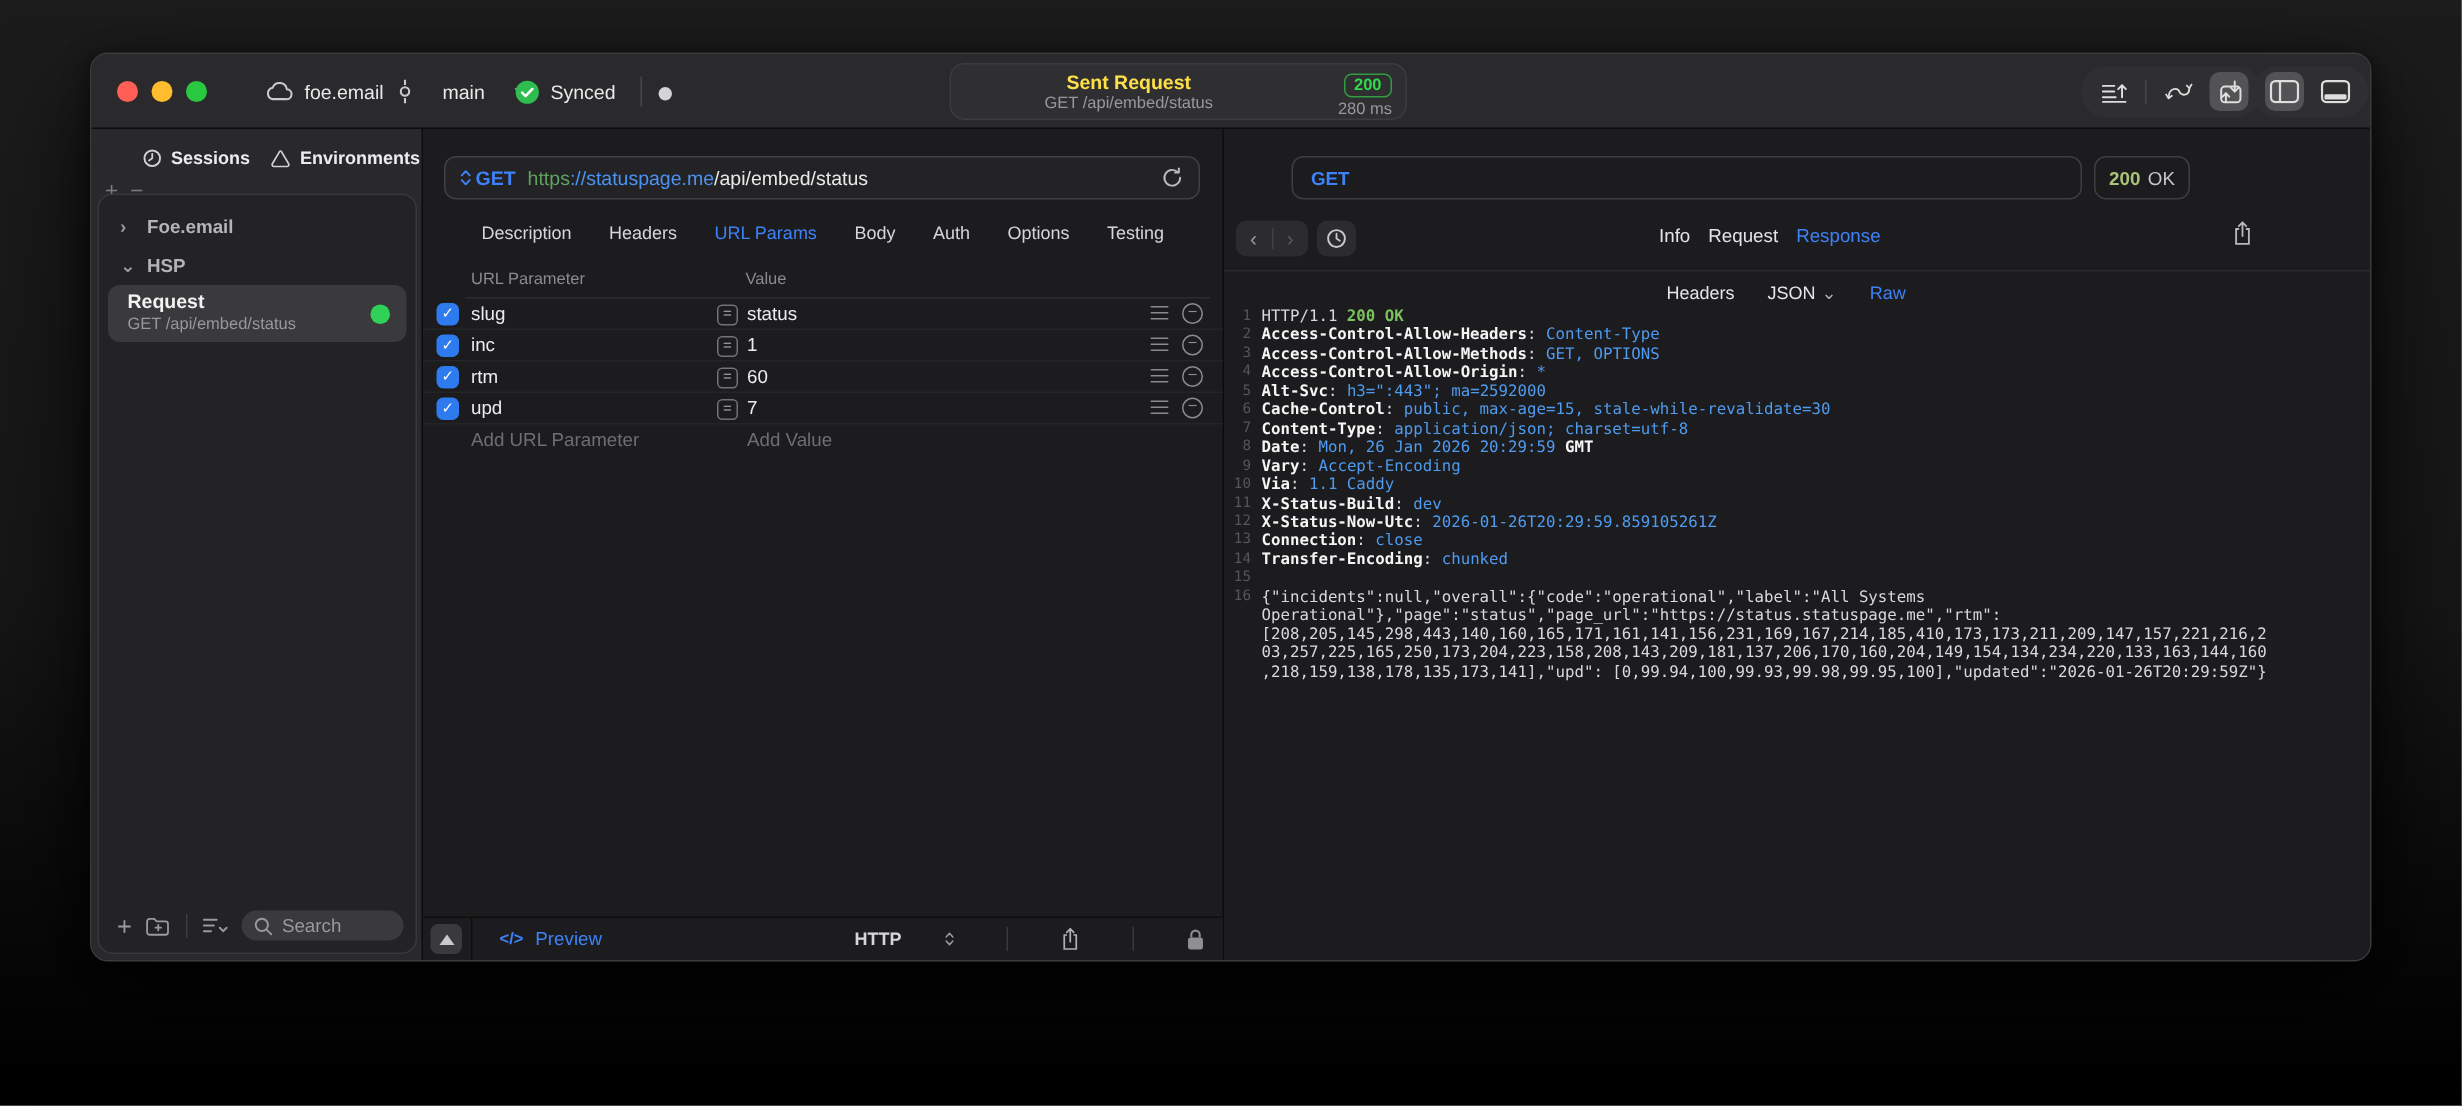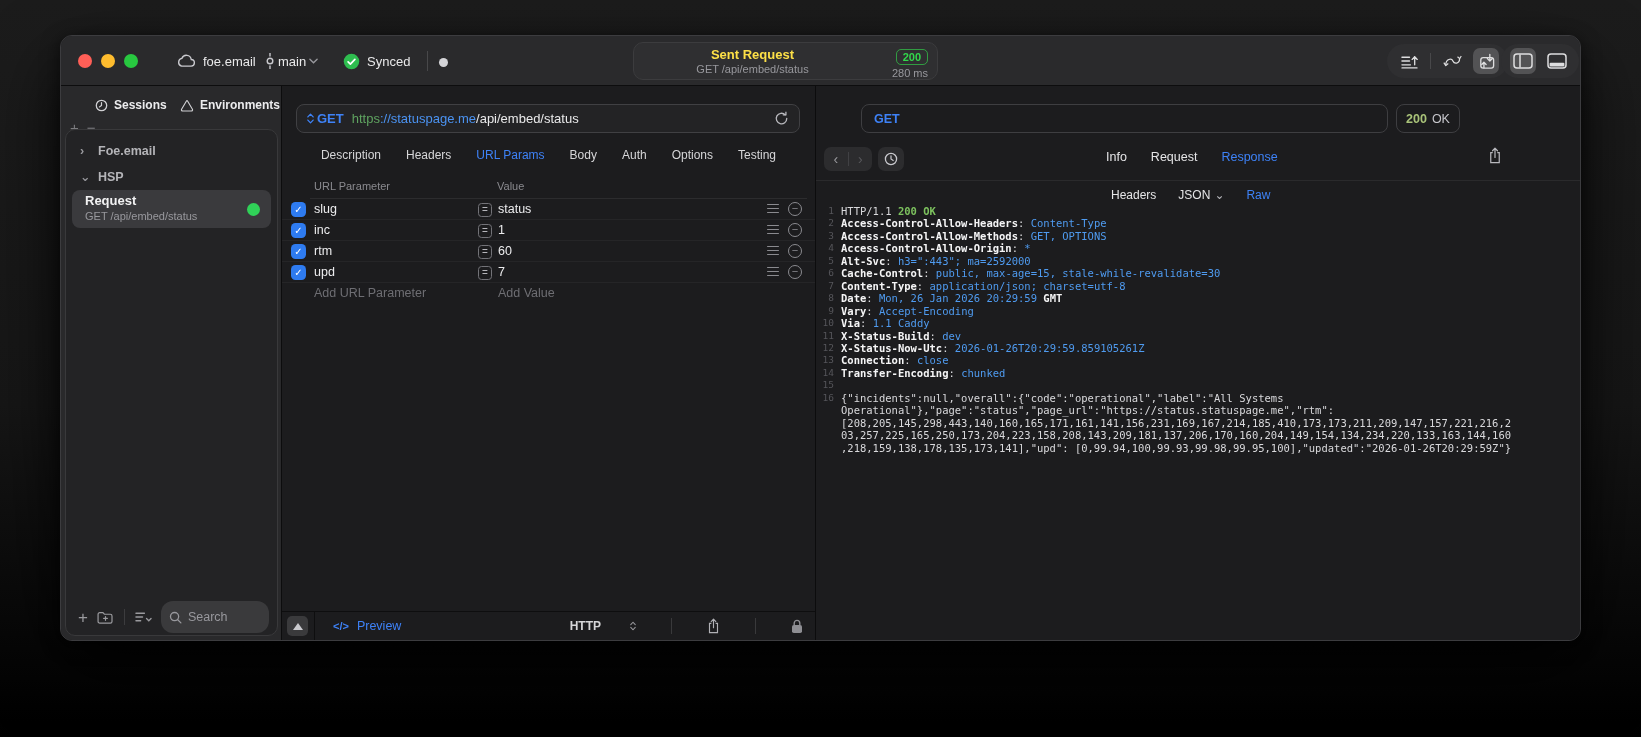--- a/index.html
+++ b/index.html
@@ -19,21 +19,21 @@
     overflow:hidden;
   }
 
   
   .titlebar { position:absolute; left:0; top:0; right:0; height:50px; background:#2a2a2c; border-bottom:1px solid #0d0d0e; }
   .traffic { position:absolute; left:17px; top:18px; display:flex; gap:9px; }
   .tl { width:14px; height:14px; border-radius:50%; }
   .tl.red{ background:#ff5f57; } .tl.yellow{ background:#febc2e; } .tl.green{ background:#28c840; }
   .tb-group { position:absolute; top:0; height:50px; display:flex; align-items:center; gap:7px; }
   .proj-group { left:115px; }
-  .branch-group { left:204px; gap:3px; }
+  .branch-group { left:204px; gap:20px; }
   .sync-group { left:282px; }
   .tb-label { font-size:13px; color:#e9e9ea; font-weight:500; }
   .tb-icon { color:#c9c9ce; }
   .tb-divider { position:absolute; left:366px; top:15px; width:1px; height:20px; background:#48484a; }
   .tb-dot { position:absolute; left:378px; top:22px; width:9px; height:9px; border-radius:50%; background:#d4d4d8; }
 
   .center-pill {
     position:absolute; left:572px; top:6px; width:305px; height:38px;
     background:#2f2f31; border:1px solid #3c3c3e; border-radius:10px;
   }
@@ -67,21 +67,21 @@
   .tree-row .chev { color:#98989d; width:9px; display:inline-block; }
   .tree-row-1 { top:14px; } .tree-row-2 { top:39px; }
   .request-card { position:absolute; left:6px; right:6px; top:60px; height:38px; background:#3a3a3d; border-radius:8px; }
   .rc-title { position:absolute; left:13px; top:3px; font-size:13px; font-weight:700; color:#f2f2f3; }
   .rc-sub { position:absolute; left:13px; top:20px; font-size:11px; color:#98989d; }
   .rc-dot { position:absolute; right:11px; top:13px; width:13px; height:13px; border-radius:50%; background:#30d158; }
   .sb-toolbar { position:absolute; left:0; right:0; bottom:0; height:36px; display:flex; align-items:center; padding:0 8px; color:#9a9a9e; }
   .sb-toolbar .plus { font-size:17px; line-height:17px; padding:0 4px; color:#9a9a9e; }
   .sb-toolbar .ic { margin:0 5px; color:#9a9a9e; }
   .sb-toolbar .vdiv { width:1px; height:16px; background:#3c3c3e; margin:0 5px; }
-  .search-pill { flex:1; height:32px; margin-left:4px; background:#3a3a3c; border-radius:12px; display:flex; align-items:center; padding:0 8px; gap:6px; color:#98989d; }
+  .search-pill { flex:1; height:20px; margin-left:4px; background:#3a3a3c; border-radius:12px; display:flex; align-items:center; padding:0 8px; gap:6px; color:#98989d; }
   .search-pill .txt { font-size:12.5px; color:#98989d; }
 
   
   .url-bar { position:absolute; left:14px; right:15px; top:18px; height:29px; background:#232325; border:1px solid #404043; border-radius:8px; display:flex; align-items:center; padding:0 10px; font-size:13px; }
   .url-ud { color:#3e82f7; margin-right:3px; }
   .url-method { color:#3e82f7; font-weight:700; margin-right:8px; }
   .url-scheme { color:#5fa360; }
   .url-host { color:#4b93f2; }
   .url-path { color:#e9e9ea; }
   .url-refresh { margin-left:auto; color:#b8b8bd; }
@@ -124,21 +124,21 @@
   .resp-url { color:#4b93f2; }
   .resp-status-box { position:absolute; left:580px; width:64px; top:18px; height:29px; border:1px solid #3e3e41; border-radius:8px; display:flex; align-items:center; justify-content:center; gap:5px; font-size:12.5px; }
   .st-code { color:#a9c379; font-weight:700; }
   .st-text { color:#c7c7cc; }
 
   .hist-group { position:absolute; left:8px; top:61px; width:48px; height:24px; background:#2c2c2e; border-radius:7px; display:flex; align-items:center; }
   .hist-group .hb { flex:1; text-align:center; font-size:14px; line-height:22px; }
   .hb.back { color:#9a9a9e; } .hb.fwd { color:#58585c; }
   .hist-group .vdiv { width:1px; height:14px; background:#414144; }
   .clock-btn { position:absolute; left:62px; top:61px; width:26px; height:24px; background:#2c2c2e; border-radius:7px; display:flex; align-items:center; justify-content:center; color:#c9c9ce; }
-  .resp-tabs { position:absolute; left:290px; top:64px; display:flex; gap:24px; font-size:12.5px; color:#e5e5e7; }
+  .resp-tabs { position:absolute; left:290px; top:64px; display:flex; gap:12px; font-size:12.5px; color:#e5e5e7; }
   .resp-tabs .tab.active { color:#3e82f7; }
   .resp-share { position:absolute; right:78px; top:61px; color:#b8b8bd; }
   .resp-sep { position:absolute; left:0; right:0; top:94px; height:1px; background:#2a2a2c; }
   .resp-subtabs { position:absolute; left:295px; top:102px; display:flex; gap:22px; font-size:12px; color:#e5e5e7; align-items:center; }
   .resp-subtabs .tab.active { color:#3e82f7; }
   .subchev { color:#b5b5ba; margin-left:4px; }
 
   
   .code { position:absolute; left:0; right:0; top:119px; bottom:0; font-family:"DejaVu Sans Mono","Liberation Mono",monospace; font-size:10.5px; line-height:12.45px; }
   .code-line { display:flex; min-height:12.45px; }

